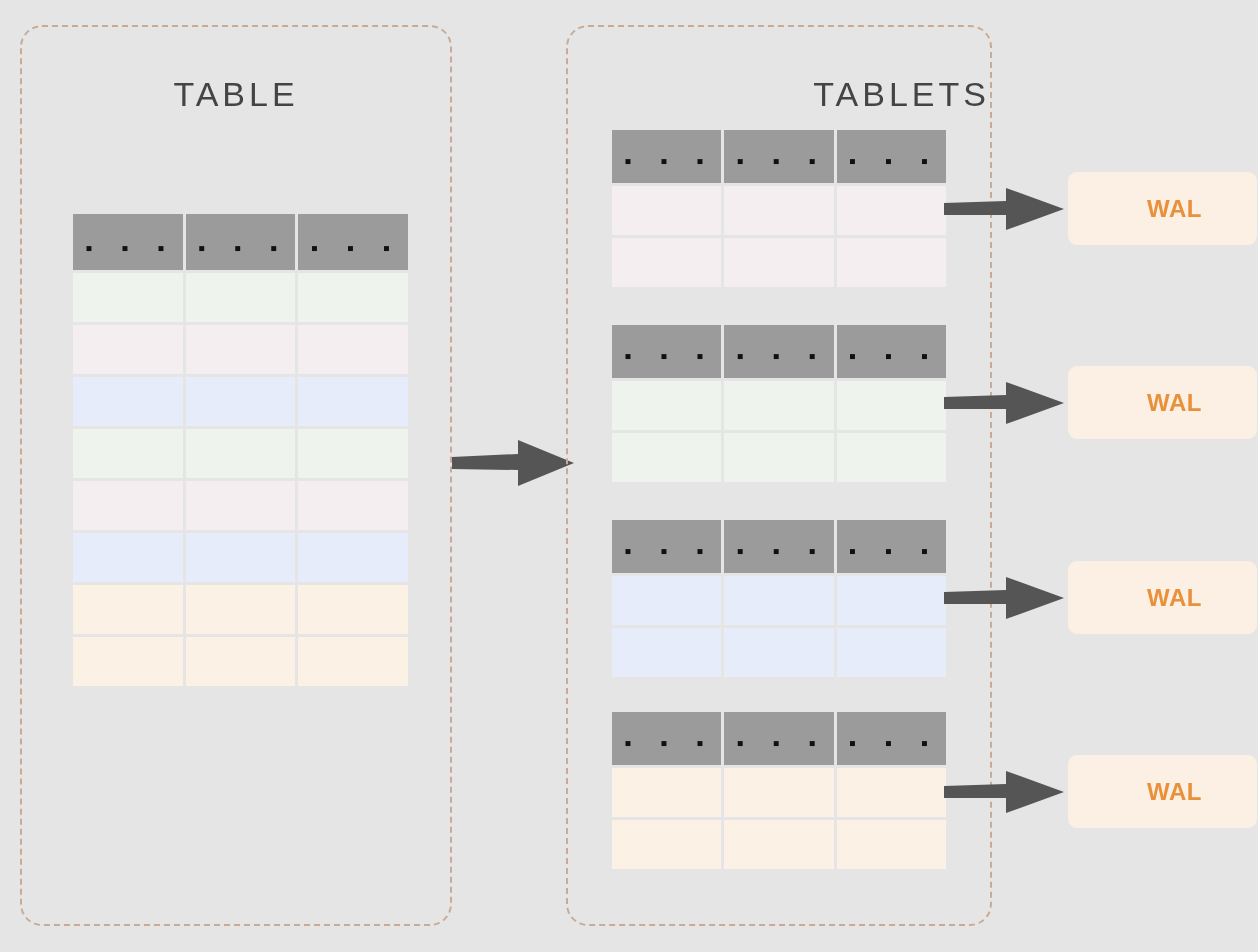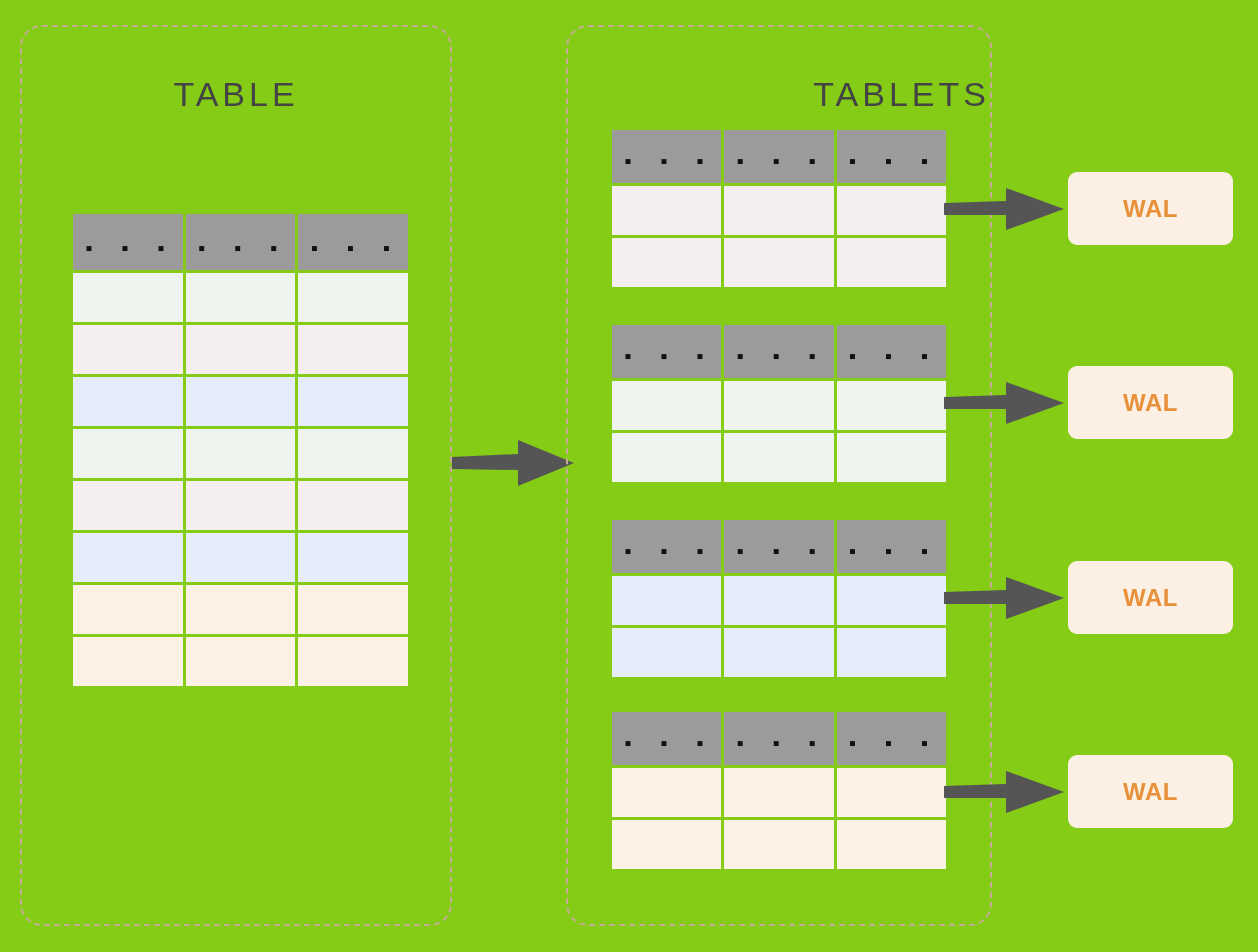--- a/index.html
+++ b/index.html
@@ -108,37 +108,38 @@
   .wal-box {
     position: absolute;
     left: 1068px;
     width: 165px;
     height: 73px;
     background: #fbf0e3;
     border-radius: 9px;
     display: flex;
     align-items: center;
     justify-content: center;
+    padding-left: 24px;
   }
   .wal-label {
     color: #e8903a;
     font-size: 24px;
     font-weight: 700;
     letter-spacing: 0.5px;
     font-family: "Liberation Sans", sans-serif;
   }
   #wal-0 { top: 172px; }
   #wal-1 { top: 366px; }
   #wal-2 { top: 561px; }
   #wal-3 { top: 755px; }
 </style>
 </head>
 <body>
 
-<div id="stage" style="background: #84cc16;">
+<div id="stage" style="background: #e5e5e5;">
 
   <div class="panel" id="panel-table" style="border-color: rgb(200, 171, 150);">
     <div class="panel-title" style="color: rgb(68, 68, 68);">TABLE</div>
   </div>
 
   <div class="grid-table" id="table-main">
     <div class="grid-row hdr-row">
       <div class="grid-cell" style="background: rgb(155, 155, 155);">
           <span class="dots">▪ ▪ ▪</span>
         </div>

